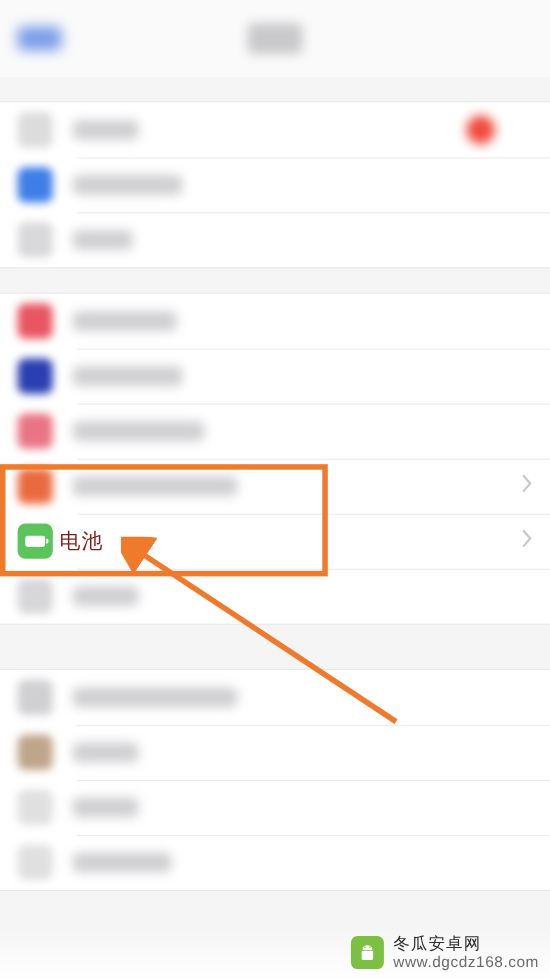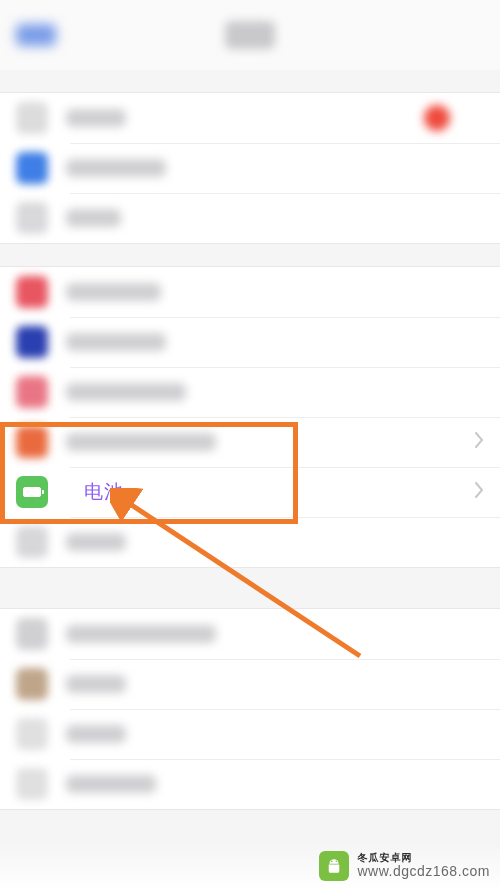--- a/index.html
+++ b/index.html
@@ -108,23 +108,23 @@
     }
     .icon-battery .body::after {
       content: "";
       position: absolute;
       right: -4px; top: 2px;
       width: 2px; height: 4px;
       background: #fff;
       border-radius: 0 1px 1px 0;
     }
     .row-label {
-      margin-left: 36px;
+      margin-left: 6px;
       font-size: 19px;
-      color: #8b5cf6;
+      color: #7f1d1d;
       letter-spacing: 1px;
     }
 
     
     .highlight-box {
       position: absolute;
       border: 5px solid #ef7a2b;
       pointer-events: none;
     }
     .arrow-svg {
@@ -150,21 +150,21 @@
       width: 30px; height: 30px;
       border-radius: 6px;
       background: #7bc043;
       display: flex;
       align-items: center;
       justify-content: center;
       color: #fff;
     }
     .wm-logo svg { display:block; }
     .wm-text { display:flex; flex-direction:column; line-height:1.05; }
-    .wm-text .l1 { font-size: 10px; font-weight: 700; color:#2c2c2c; letter-spacing:1px; }
+    .wm-text .l1 { font-size: 15px; font-weight: 400; color:#2c2c2c; letter-spacing:1px; }
     .wm-text .l2 { font-size: 14px; color:#6a6a6a; letter-spacing:0.5px; }
 
     .blur-bottom-rows .row { border: none; }
   </style>
 </head>
 <body>
 
 <div class="header">
   <div class="header-back"></div>
   <div class="header-title-blur"></div>

